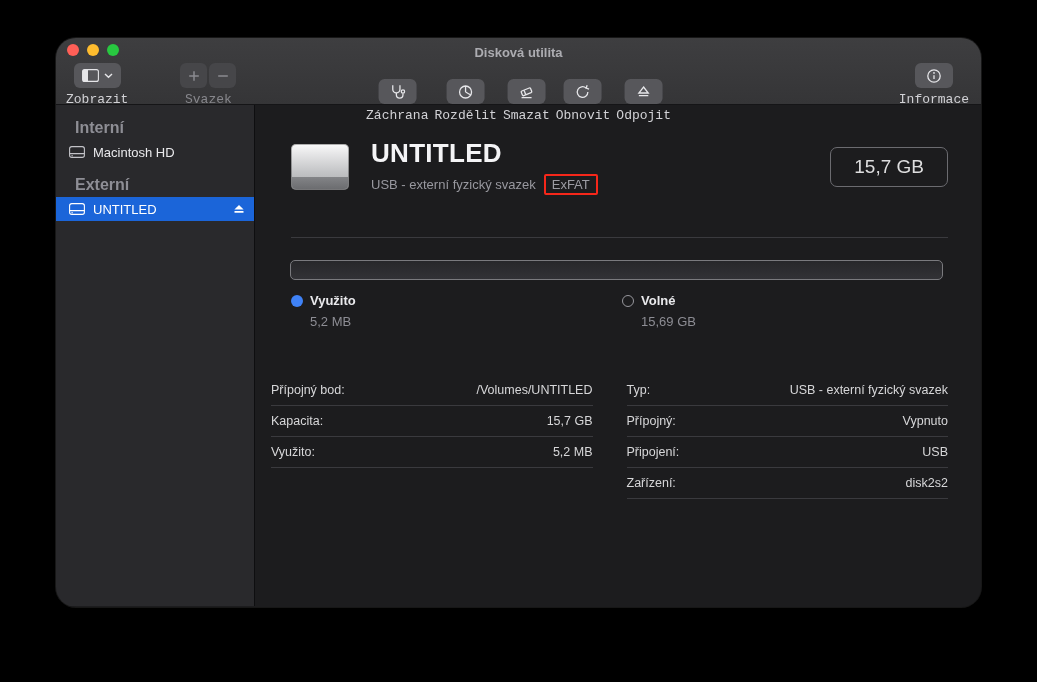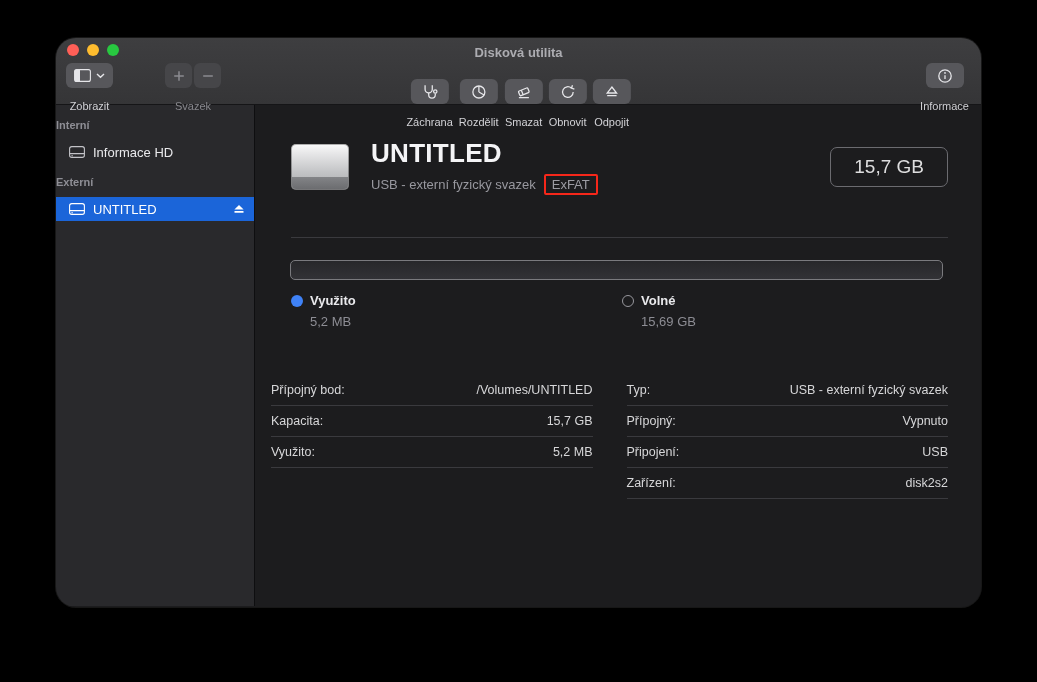--- a/index.html
+++ b/index.html
@@ -18,30 +18,30 @@
   .tl { width:12px; height:12px; border-radius:50%; display:inline-block; cursor:default; }
   .tl.close { background:#ff5f57; } .tl.min { background:#febc2e; } .tl.max { background:#28c840; }
   .window-title { text-align:center; padding-top:7px; font-size:13px; font-weight:bold; color:#acacb1; }
   .toolbar { position:relative; padding:3px 10px 0 10px; display:flex; align-items:flex-start; }
   .tb-item { display:flex; flex-direction:column; align-items:center; }
   .tb-group { display:flex; gap:2px; }
   .tb-btn { height:25px; min-width:38px; border:none; border-radius:6px; background:#57575b;
             color:#e6e6e9; display:flex; align-items:center; justify-content:center; gap:5px;
             padding:0 8px; cursor:pointer; }
   .tb-btn.disabled { background:#464649; color:#8b8b90; min-width:27px; padding:0 5px; }
-  .tb-label { font-size:11px; color:#d2d2d6; margin-top:12px; white-space:nowrap; }
+  .tb-label { font-size:13px; color:#d2d2d6; margin-top:4px; white-space:nowrap;font-family:Liberation Mono, monospace; }
   .tb-label.dim { color:#87878c; }
   .svazek { margin-left:52px; }
   .tb-center { position:absolute; left:50%; top:19px; transform:translateX(-50%); display:flex; gap:6px; }
   .tb-right { position:absolute; right:12px; top:3px; }
   .ic svg { display:block; }
   
   .wbody { display:flex; height:501px; }
   .sidebar { width:199px; background:#29292c; border-right:1px solid #0e0e10; padding-top:14px; }
-  .section-label { font-size:11px; font-weight:bold; color:#8e8e95; padding-left:0; height:16px; }
+  .section-label { font-size:16px; font-weight:bold; color:#8e8e95; padding-left:19px; height:16px; }
   .section-label.mt { margin-top:12px; }
   .side-item { display:flex; align-items:center; gap:8px; height:24px; padding-left:13px;
                font-size:13px; color:#e9e9ec; margin-top:5px; cursor:default; }
   .side-item .ic { color:#c3c3c8; display:flex; }
   .side-item.selected { background:#1b65d9; color:#fff; }
   .side-item.selected .ic { color:#fff; }
   .side-label { flex:0 0 auto; }
   .eject { margin-left:auto; margin-right:9px; color:#fff; display:flex; }
   
   .content { flex:1; background:#1c1c1e; }
@@ -209,21 +209,21 @@
     <aside class="sidebar">
       <div class="section-label">Interní</div>
       <div class="side-item">
         <span class="ic">
           <svg width="16" height="12" viewBox="0 0 16 12">
               <rect x="0.6" y="0.6" width="14.8" height="10.8" rx="2.2" fill="none" stroke="currentColor" stroke-width="1.1"></rect>
               <path d="M0.6 7.6h14.8" stroke="currentColor" stroke-width="1.1"></path>
               <circle cx="3.1" cy="9.7" r="0.7" fill="currentColor"></circle>
             </svg>
         </span>
-        <span class="side-label">Informace HD</span>
+        <span class="side-label">Macintosh HD</span>
       </div>
 
       <div class="section-label mt">Externí</div>
       <div class="side-item selected">
         <span class="ic">
           <svg width="16" height="12" viewBox="0 0 16 12">
               <rect x="0.6" y="0.6" width="14.8" height="10.8" rx="2.2" fill="none" stroke="currentColor" stroke-width="1.1"></rect>
               <path d="M0.6 7.6h14.8" stroke="currentColor" stroke-width="1.1"></path>
               <circle cx="3.1" cy="9.7" r="0.7" fill="currentColor"></circle>
             </svg>

